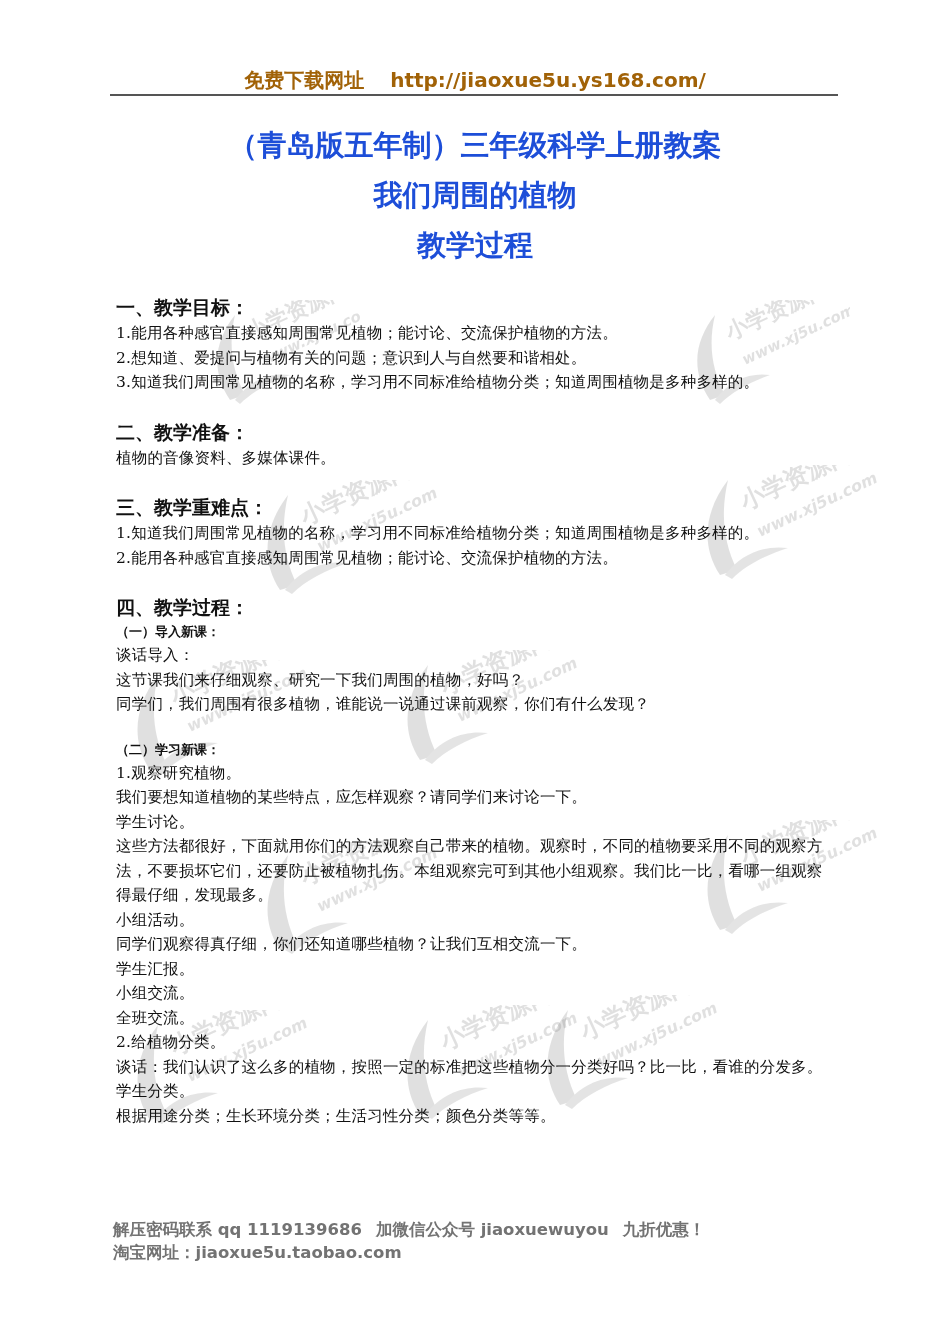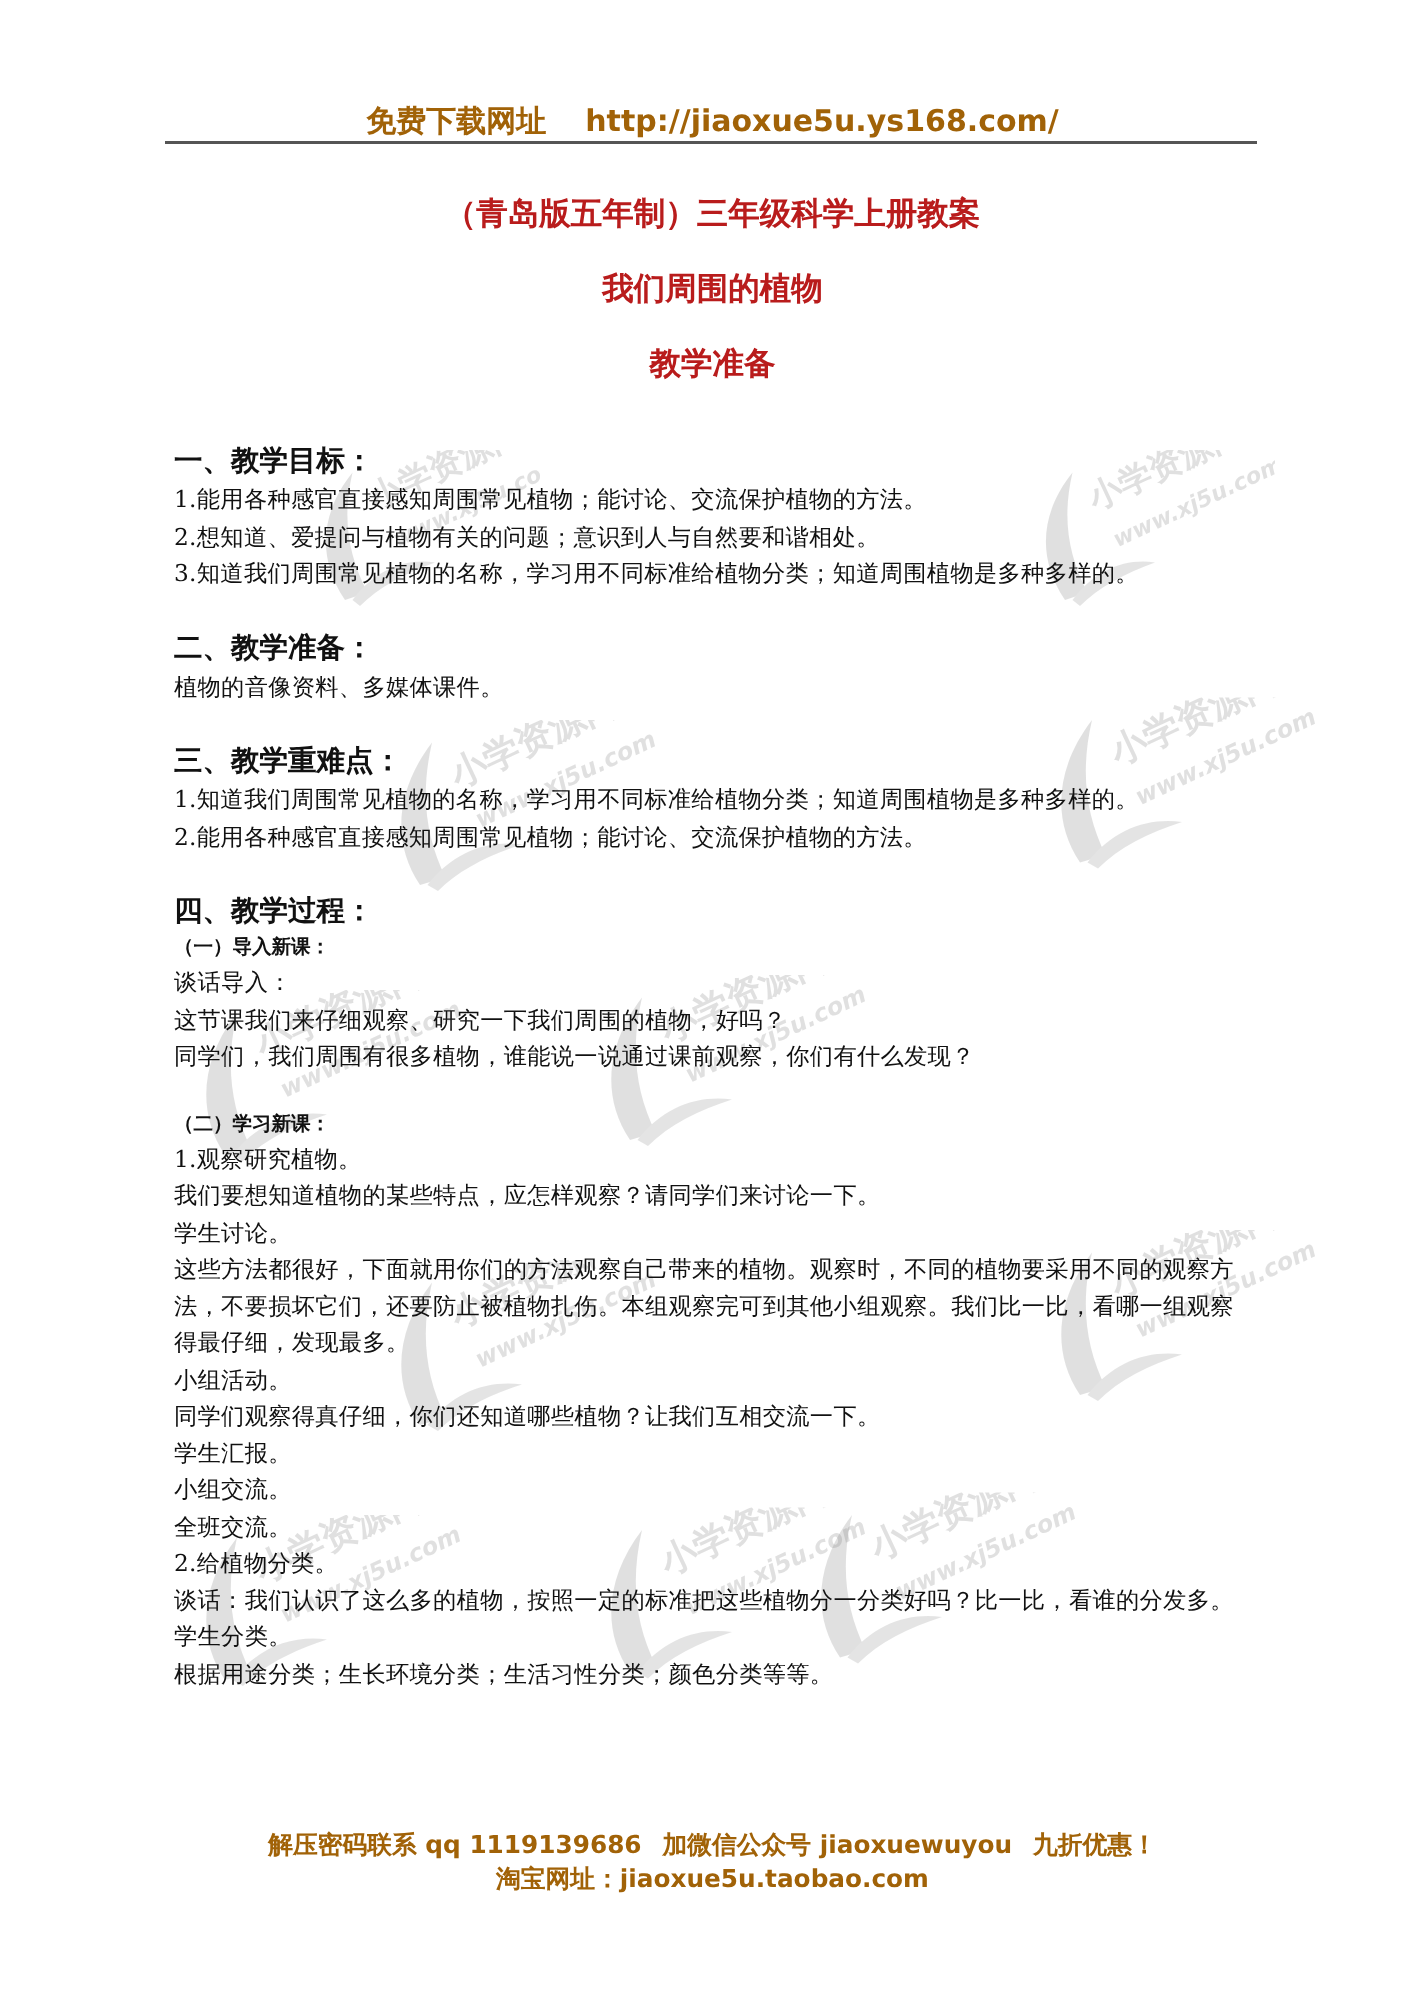--- a/index.html
+++ b/index.html
@@ -4,48 +4,48 @@
 <style>
   html, body { margin: 0; padding: 0; background: #ffffff; }
   body { width: 950px; height: 1344px; position: relative; overflow: hidden;
          font-family: "DejaVu Serif", "Liberation Serif", serif; color: #111; }
   .header { position: absolute; left: 113px; top: 66px; width: 724px; text-align: center;
             font-family: "DejaVu Sans", "Liberation Sans", sans-serif; font-weight: bold;
             font-size: 20px; line-height: 28px; color: #a16207; white-space: nowrap; }
   .header .gap { display: inline-block; width: 26px; }
   .header-rule { position: absolute; left: 110px; top: 94px; width: 728px; height: 2px; background: #555; }
   .title { position: absolute; left: 113px; width: 724px; text-align: center;
-           font-family: Liberation Mono, monospace; font-size: 21px; line-height: 30px; color: #b91c1c; }
+           font-family: Liberation Serif, serif; font-size: 29px; line-height: 30px; color: #1d4ed8; }
   .t1 { top: 130px; } .t2 { top: 180px; } .t3 { top: 230px; font-weight: bold; }
   .t2 { font-weight: bold; } .t1 { font-weight: bold; }
   .content { position: absolute; left: 116px; top: 294px; width: 722px; font-size: 15.5px; line-height: 24.5px; }
   .h { font-family: "DejaVu Sans", "Liberation Sans", sans-serif; font-weight: bold; font-size: 19px; line-height: 27px; }
   .sh { font-family: "DejaVu Sans", "Liberation Sans", sans-serif; font-weight: bold; font-size: 13px; line-height: 22px; }
   .p { margin: 0; letter-spacing: 0.2px; }
   .gap-s { height: 22px; }
   .gap-m { height: 24px; }
-  .footer { position: absolute; left: 113px; width: 724px; text-align: center;
+  .footer { position: absolute; left: 113px; width: 724px; text-align: left;
             font-family: "DejaVu Sans", "Liberation Sans", sans-serif; font-weight: bold;
-            color: #a16207; font-size: 16.5px; line-height: 24px; white-space: nowrap; }
+            color: #737373; font-size: 16.5px; line-height: 24px; white-space: nowrap; }
   .f1 { top: 1218px; } .f2 { top: 1241px; }
   .f1 .sp { display: inline-block; width: 14px; }
   .wm { position: absolute; opacity: 0.22; pointer-events: none; }
   .wm svg { display: block; }
 </style>
 </head>
 <body>
 
 <div class="header">
   <span>免费下载网址</span><span class="gap"></span><span>http://jiaoxue5u.ys168.com/</span>
 </div>
 <div class="header-rule"></div>
 
 <div class="title t1">（青岛版五年制）三年级科学上册教案</div>
 <div class="title t2">我们周围的植物</div>
-<div class="title t3">教学准备</div>
+<div class="title t3">教学过程</div>
 
 <div class="wm" style="left:190px; top:300px;">
   <svg width="170" height="110" viewBox="0 0 170 110">
       <path d="M40 100 C20 70 25 40 45 15 C38 45 42 70 55 95 Z" fill="#777"></path>
       <path d="M45 100 C60 80 80 72 100 75 C80 82 62 92 50 104 Z" fill="#888"></path>
       <text x="60" y="40" font-size="22" fill="#777" transform="rotate(-25 60 40)" font-family="DejaVu Sans, sans-serif" font-weight="bold">小学资源网</text>
       <text x="75" y="65" font-size="15" fill="#777" transform="rotate(-25 75 65)" font-family="DejaVu Sans, sans-serif" font-style="italic" font-weight="bold">www.xj5u.com</text>
     </svg>
 </div>
 <div class="wm" style="left:670px; top:300px;">

